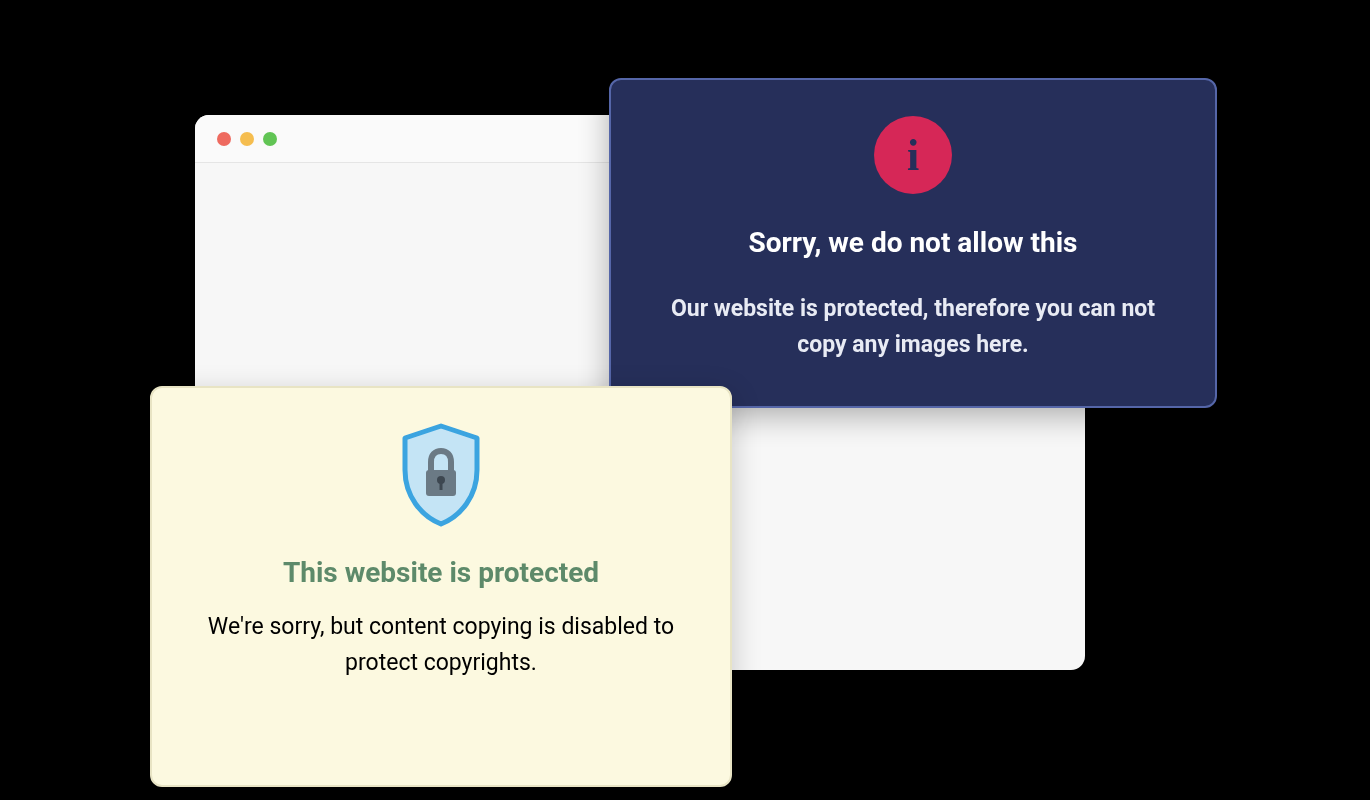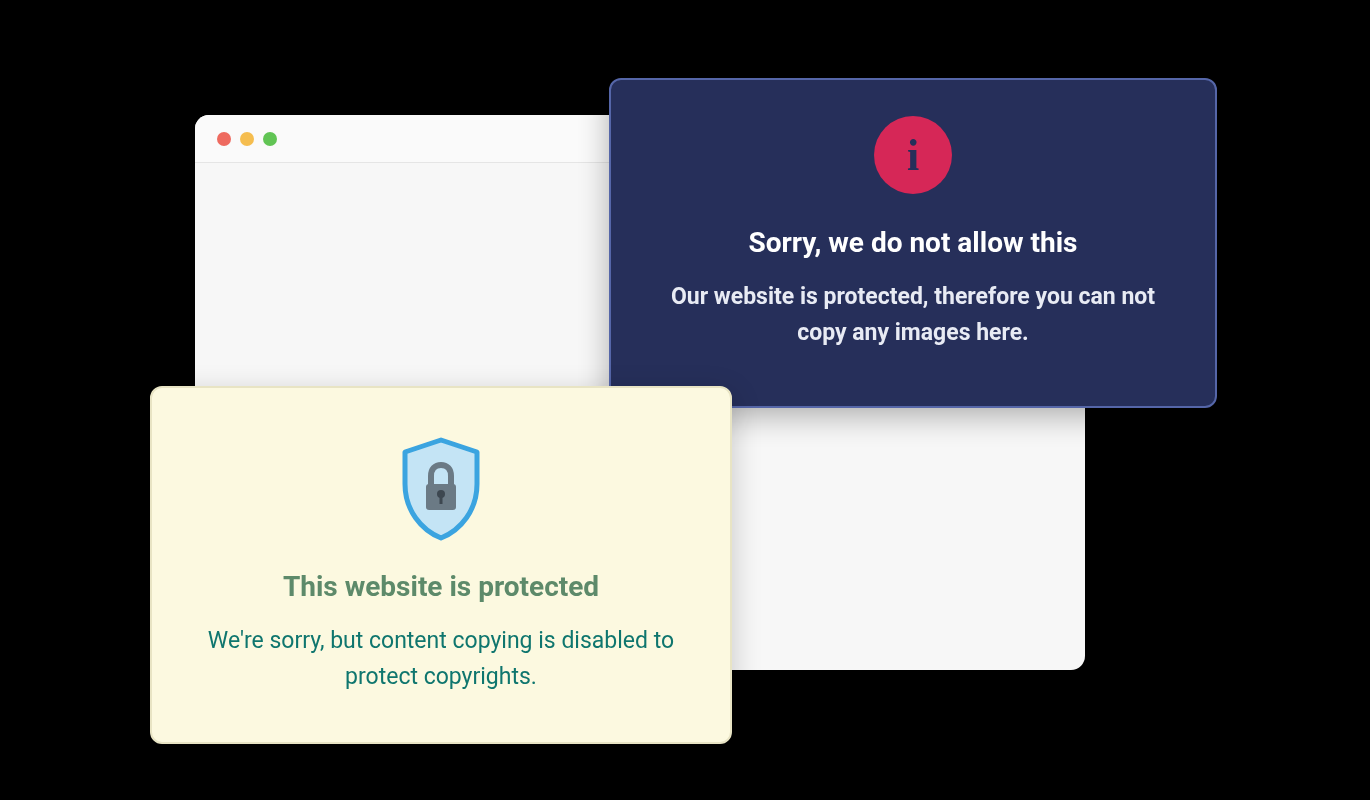--- a/index.html
+++ b/index.html
@@ -73,62 +73,62 @@
       font-family: Georgia, serif;
       font-weight: bold;
       font-size: 44px;
       color: #262f5a;
       font-style: normal;
     }
     .modal-dark-title {
       color: #ffffff;
       font-size: 28px;
       font-weight: 700;
-      margin-bottom: 20px;
+      margin-bottom: 32px;
     }
     .modal-dark-body {
       color: #e8ebf4;
       font-size: 23px;
       font-weight: 700;
       text-align: center;
       line-height: 1.55;
       max-width: 520px;
     }
     
     .modal-light {
       position: absolute;
       left: 150px;
       top: 386px;
       width: 582px;
-      height: 358px;
+      height: 401px;
       background: #fcf9e0;
       border: 2px solid #e8e4c4;
       border-radius: 12px;
       display: flex;
       flex-direction: column;
       align-items: center;
-      padding-top: 48px;
+      padding-top: 34px;
       box-shadow: 0 8px 30px rgba(0,0,0,0.2);
     }
     .shield-wrap {
       width: 96px;
       height: 108px;
       margin-bottom: 26px;
       display: flex;
       align-items: center;
       justify-content: center;
     }
     .modal-light-title {
       color: #5d8a6a;
       font-size: 28px;
       font-weight: 700;
       margin-bottom: 20px;
     }
     .modal-light-body {
-      color: #0f766e;
+      color: #000000;
       font-size: 23px;
       font-weight: 400;
       text-align: center;
       line-height: 1.55;
       max-width: 480px;
     }
   </style>
 </head>
 <body>
 

